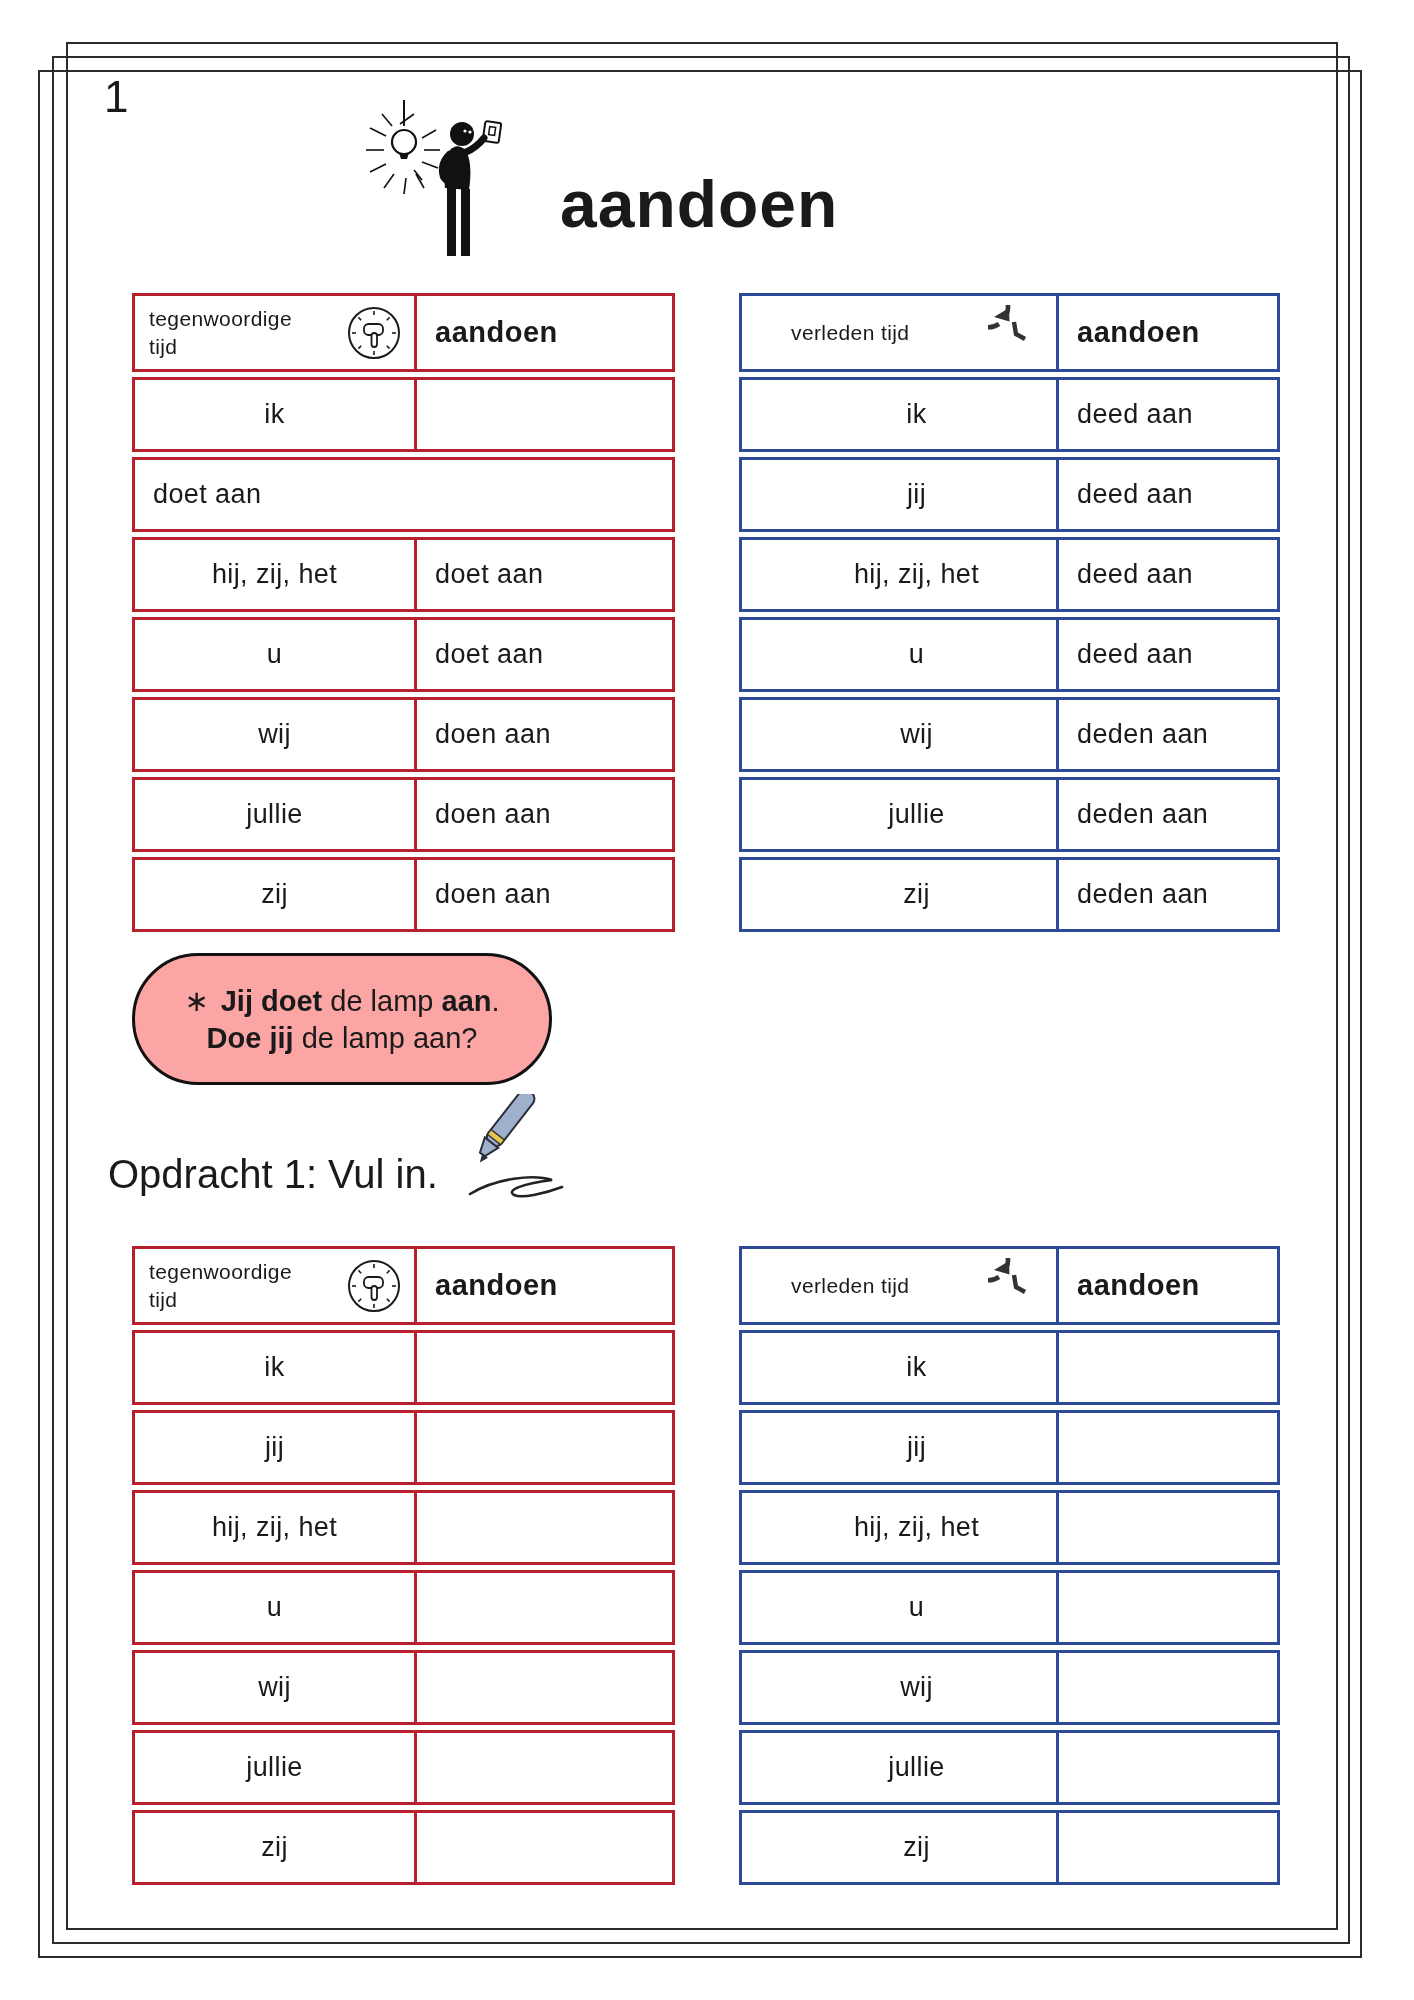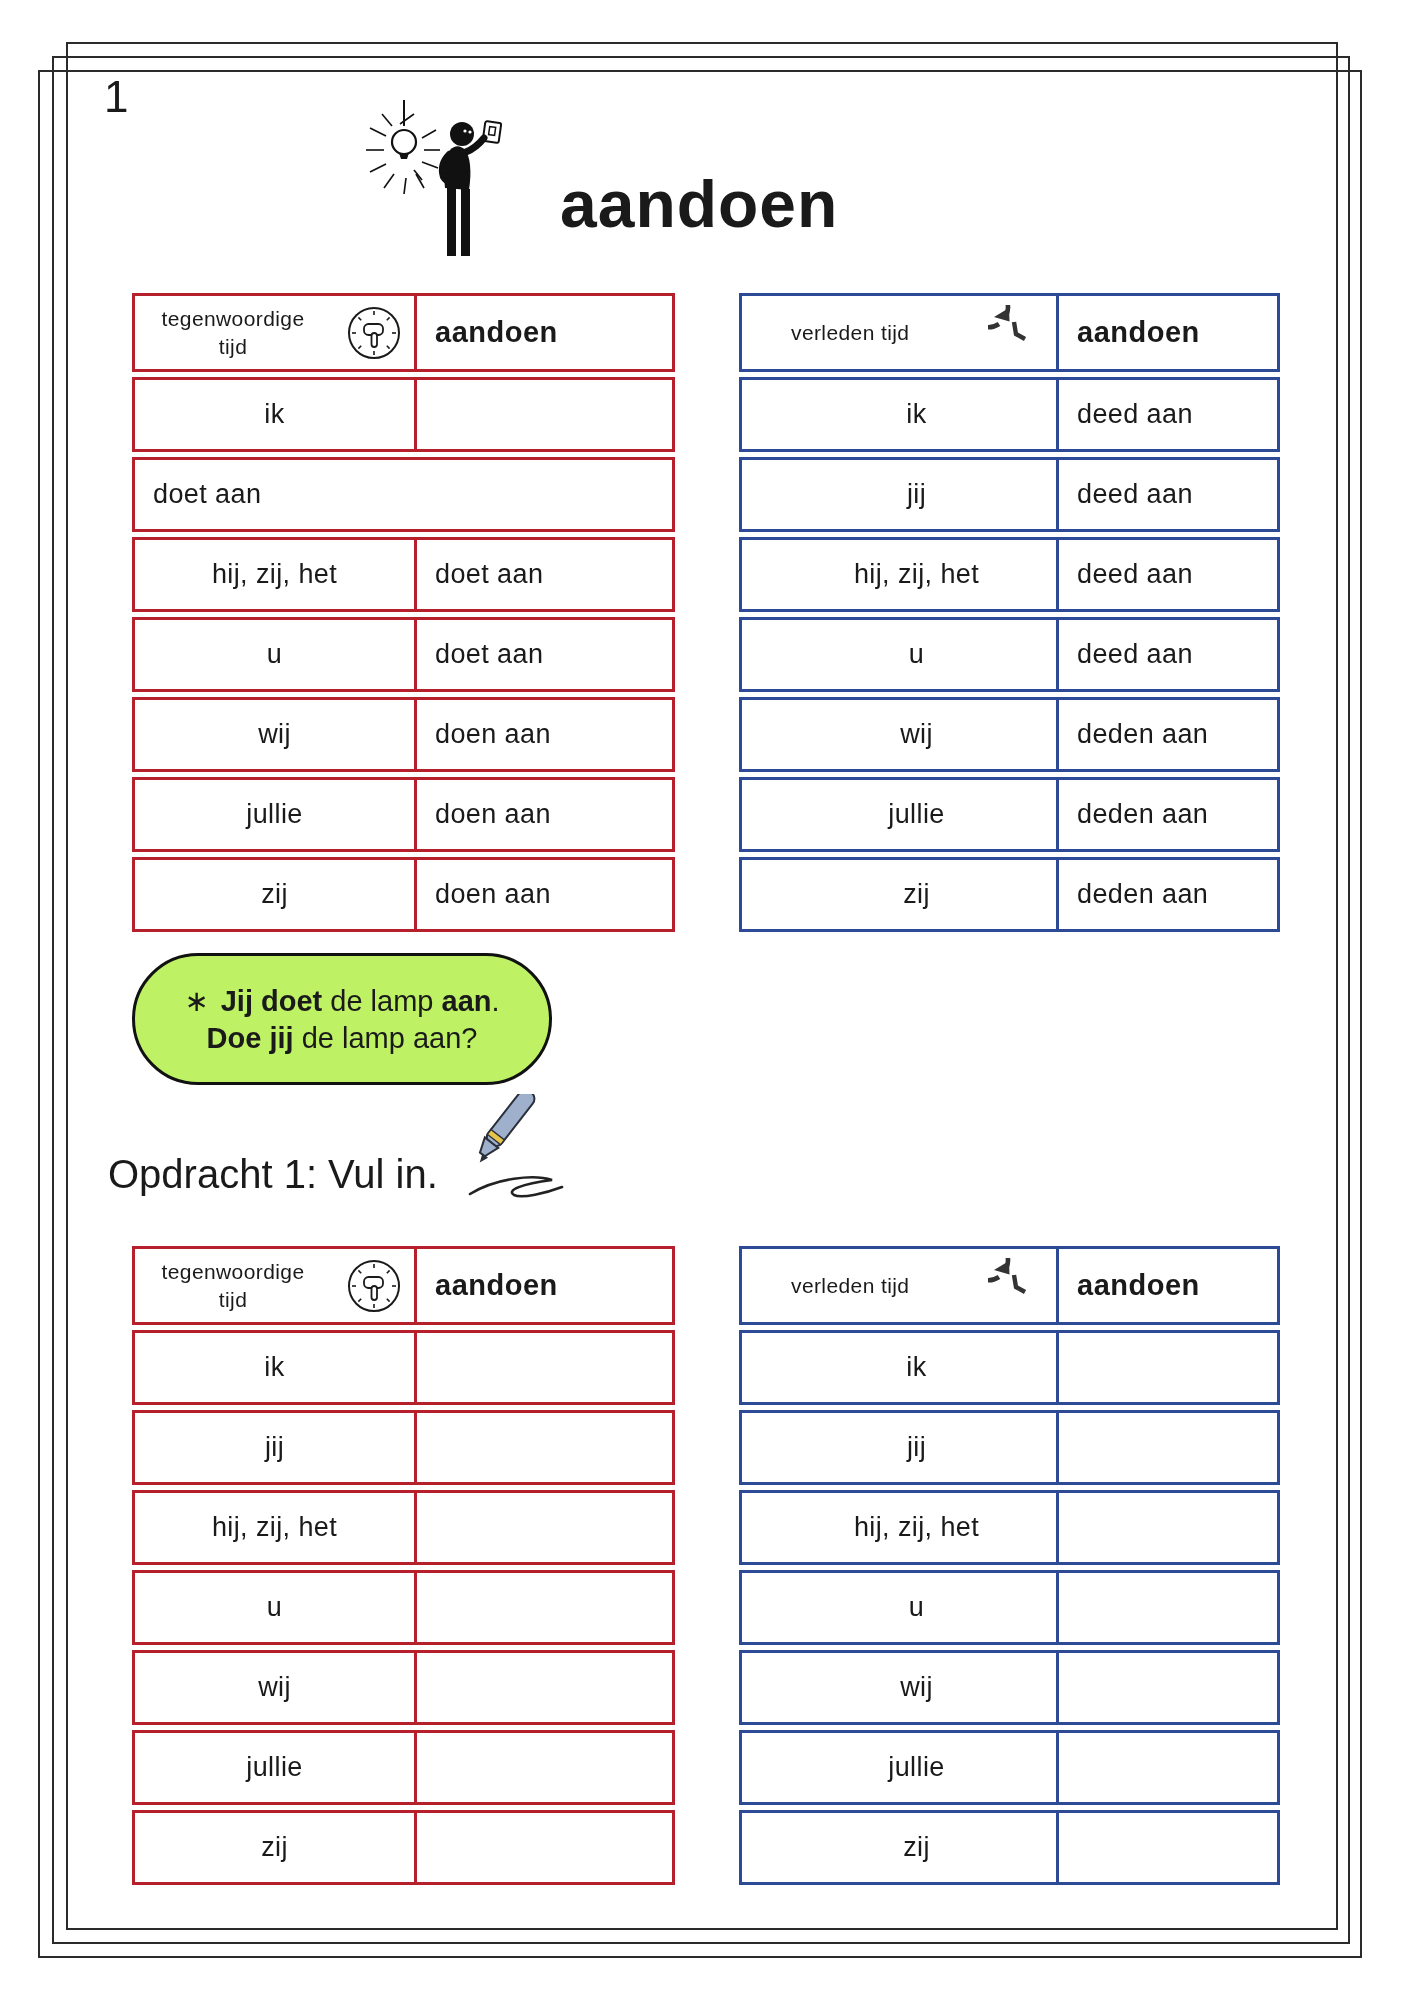--- a/index.html
+++ b/index.html
@@ -28,41 +28,41 @@
   .vtable.pos-tr { left:739px; top:293px; width:541px; }
   .vtable.pos-bl { left:132px; top:1246px; }
   .vtable.pos-br { left:739px; top:1246px; width:541px; }
 
   .vtable .thead, .vtable .trow {
     box-sizing:border-box; display:flex; background:#fff; margin-bottom:5px;
   }
   .vtable .thead { height:79px; }
   .vtable .trow  { height:75px; }
   .vtable .trow:last-child { margin-bottom:12px; }
-  .vtable.red .thead, .vtable.red .trow { border:3px solid #b5202c;text-align:center; }
+  .vtable.red .thead, .vtable.red .trow { border:3px solid #b5202c; }
   .vtable.blue .thead, .vtable.blue .trow { border:3px solid #2c4a96;padding-left:35px; }
   .cell-person {
     flex:none; width:282px; box-sizing:border-box;
     display:flex; align-items:center; justify-content:center;
     font-size:27px; letter-spacing:0.4px;
   }
   .vtable.red .cell-person  { border-right:3px solid #b5202c; }
   .vtable.blue .cell-person { border-right:3px solid #2c4a96; }
   .cell-value {
     flex:1; display:flex; align-items:center; padding-left:18px;
     font-size:27px; letter-spacing:0.4px;
   }
   .thead .cell-person { justify-content:space-between; padding:0 12px 0 14px; }
   .tense-label { font-size:21px; line-height:1.3; width:168px; }
   .verb-head { font-weight:bold; font-size:29px; letter-spacing:0.5px; }
 
   
   .bubble {
     position:absolute; left:132px; top:953px; width:420px; height:132px;
-    box-sizing:border-box; background:#bef264; border:3px solid #111;
+    box-sizing:border-box; background:#fca5a5; border:3px solid #111;
     border-radius:70px; display:flex; flex-direction:column;
     align-items:center; justify-content:center; gap:4px;
   }
   .bubble .bline { font-size:29px; white-space:pre; }
   .bubble .ast { font-weight:normal; padding-right:12px; }
   .bubble b { font-weight:bold; }
 
   .exercise-heading {
     position:absolute; left:108px; top:1152px; font-size:40px; font-weight:normal;
   }

